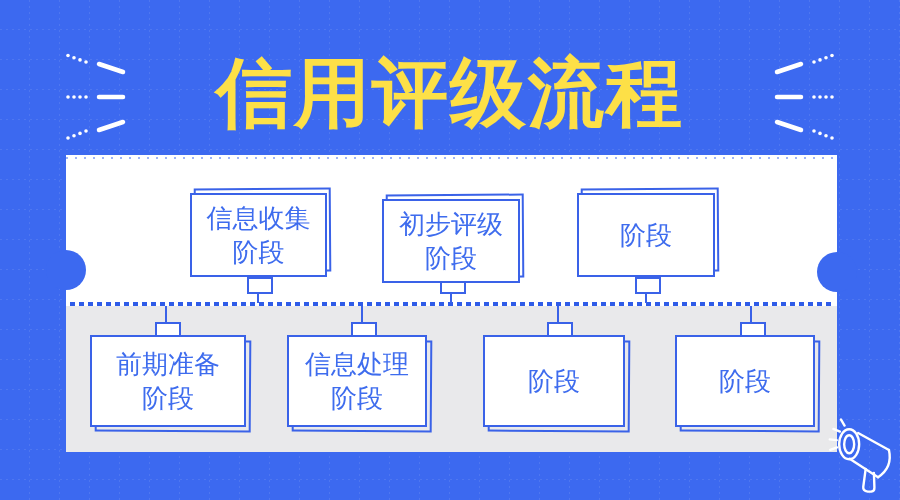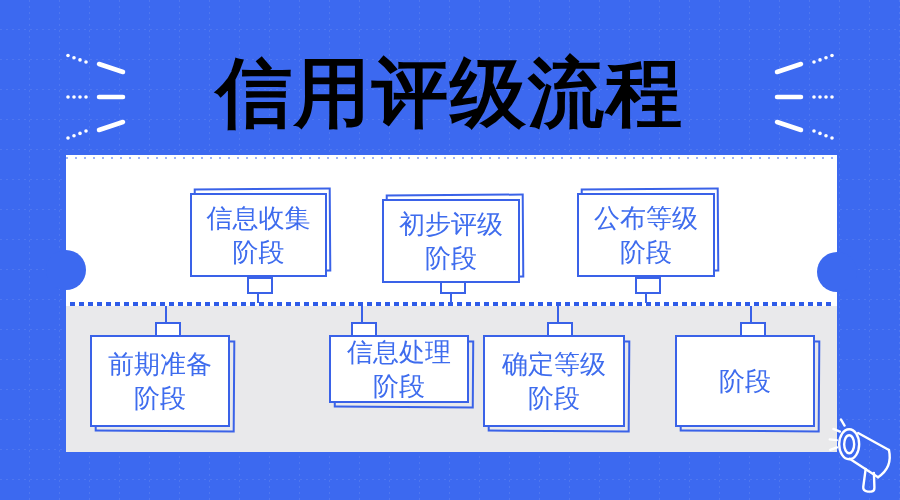--- a/index.html
+++ b/index.html
@@ -6,21 +6,21 @@
   body{background:#1e2430;font-family:"Liberation Sans","DejaVu Sans",sans-serif;}
   .canvas{
     position:relative;width:900px;height:500px;overflow:hidden;
     background:#3c69f0;
   }
   .grid-svg{position:absolute;inset:0;display:block;}
 
   
   .title{
     position:absolute;left:0;right:0;top:50px;margin:0;
-    text-align:center;color:#000000;
+    text-align:center;color:#fde047;
     font-size:76px;line-height:86px;font-weight:900;letter-spacing:2px;
     font-family:"Liberation Sans","DejaVu Sans",sans-serif;
   }
   .deco{position:absolute;top:50px;width:65px;height:92px;}
   .deco-left{left:62px;}
   .deco-right{left:773px;transform:scaleX(-1);}
 
   
   .panel{
     position:absolute;left:66px;top:155px;width:771px;height:297px;
@@ -45,22 +45,22 @@
   .node.top .echo{transform:translate(4px,-5px) rotate(-.4deg);}
   .node.bottom .echo{transform:translate(5px,5px) rotate(.4deg);}
   .face{
     position:absolute;inset:0;background:#ffffff;border:2px solid #3a62e8;
     display:flex;flex-direction:column;align-items:center;justify-content:center;
     color:#3e6cee;font-size:26px;line-height:34px;font-weight:500;text-align:center;
   }
   .n1{left:124px;top:38px;width:137px;height:84px;}
   .n2{left:316px;top:44px;width:138px;height:84px;}
   .n3{left:511px;top:38px;width:138px;height:84px;}
-  .n4{left:24px;top:180px;width:140px;height:92px;}
-  .n5{left:221px;top:180px;width:140px;height:68px;margin-left:42px;}
+  .n4{left:24px;top:180px;width:156px;height:92px;}
+  .n5{left:221px;top:180px;width:140px;height:92px;}
   .n6{left:417px;top:180px;width:142px;height:92px;}
   .n7{left:609px;top:180px;width:140px;height:92px;}
 
   .tab{position:absolute;width:22px;height:13px;background:#ffffff;border:2px solid #3a62e8;}
   .t1{left:181px;top:122px;} .t2{left:374px;top:122px;} .t3{left:569px;top:122px;}
   .t4{left:89px;top:167px;} .t5{left:285px;top:167px;} .t6{left:481px;top:167px;} .t7{left:674px;top:167px;}
 
   .stick{position:absolute;width:2px;background:#3a62e8;}
   .s1{left:191px;top:135px;height:13px;} .s2{left:384px;top:135px;height:13px;} .s3{left:579px;top:135px;height:13px;}
   .s4{left:99px;top:151px;height:17px;} .s5{left:295px;top:151px;height:17px;} .s6{left:491px;top:151px;height:17px;} .s7{left:684px;top:151px;height:17px;}
@@ -161,21 +161,20 @@
     <div class="node top n2">
       <div class="echo"></div>
       <div class="face">
         <span>初步评级</span>
         <span>阶段</span>
       </div>
     </div>
     <div class="node top n3">
       <div class="echo"></div>
       <div class="face">
-        <span>公布等级</span>
         <span>阶段</span>
       </div>
     </div>
 
     <div class="node bottom n4">
       <div class="echo"></div>
       <div class="face">
         <span>前期准备</span>
         <span>阶段</span>
       </div>
@@ -183,21 +182,20 @@
     <div class="node bottom n5">
       <div class="echo"></div>
       <div class="face">
         <span>信息处理</span>
         <span>阶段</span>
       </div>
     </div>
     <div class="node bottom n6">
       <div class="echo"></div>
       <div class="face">
-        <span>确定等级</span>
         <span>阶段</span>
       </div>
     </div>
     <div class="node bottom n7">
       <div class="echo"></div>
       <div class="face">
         <span>阶段</span>
       </div>
     </div>
   </div>

